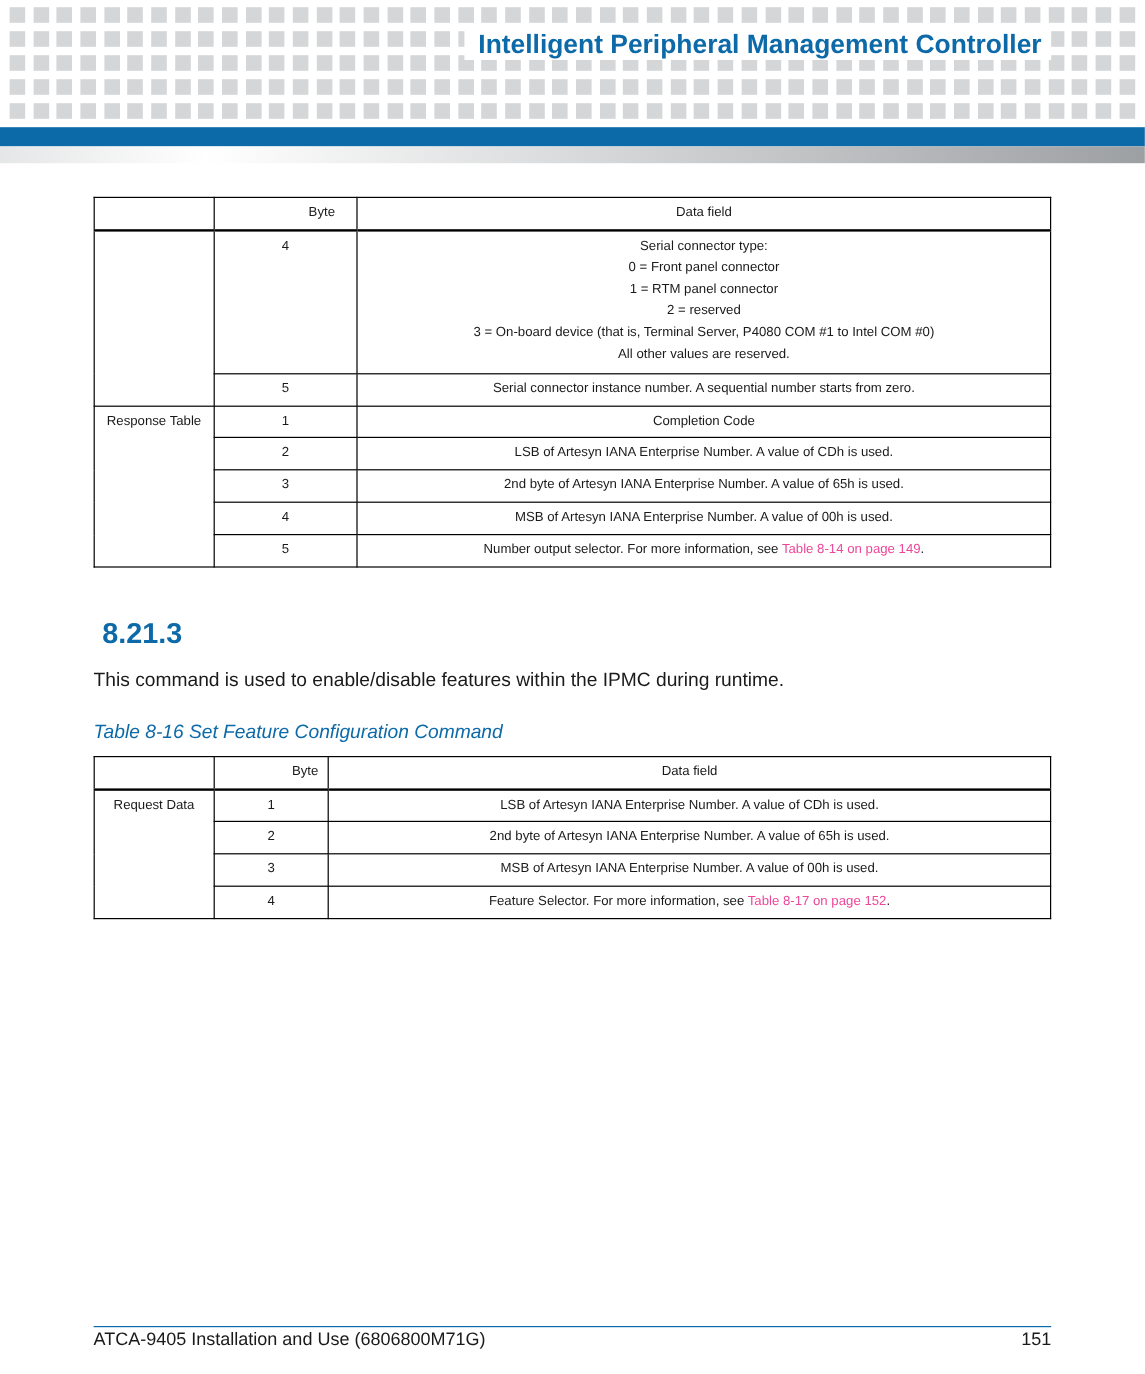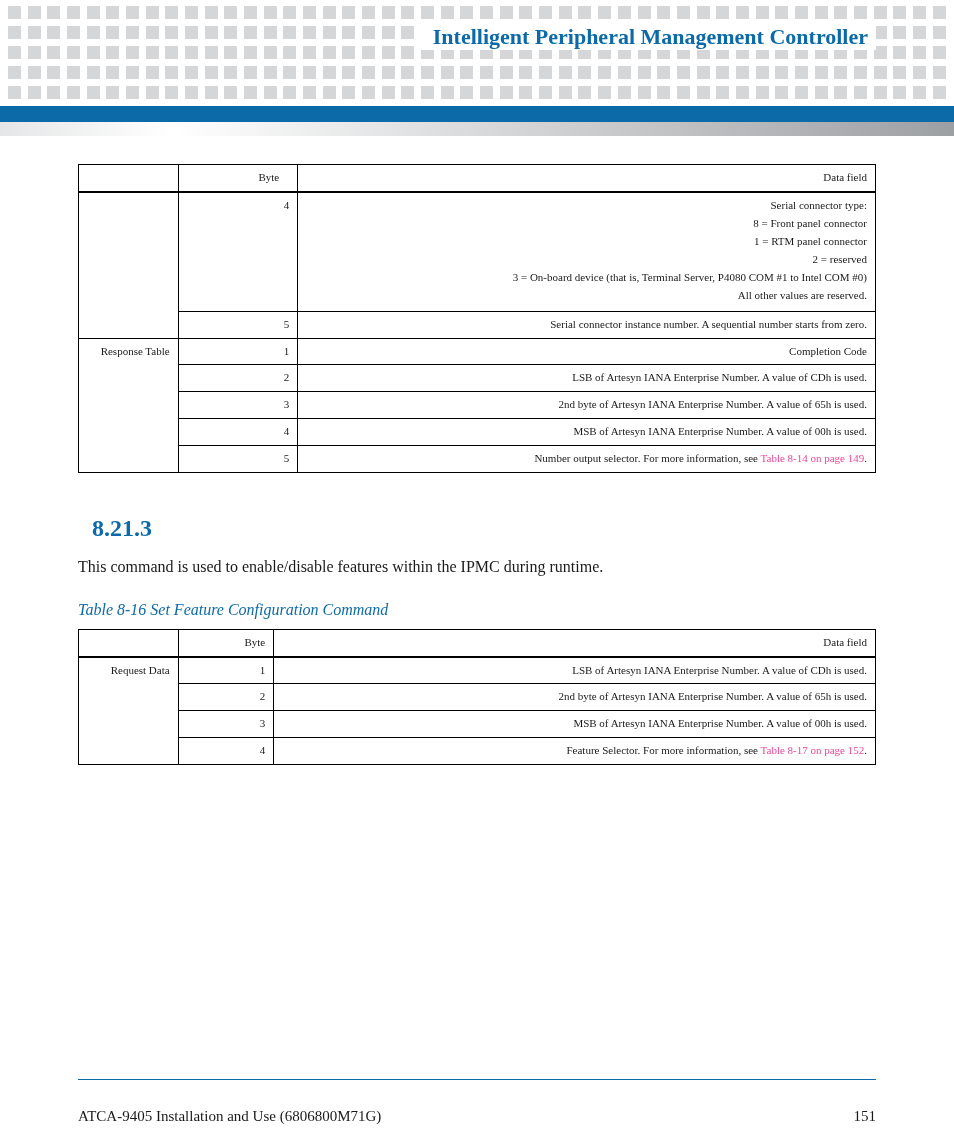--- a/index.html
+++ b/index.html
@@ -10,21 +10,20 @@
     color: #1a1a1a;
     background: #fff;
     width: 954px;
   }
   .page {
     width: 954px;
     min-height: 1145px;
     position: relative;
     box-sizing: border-box;
     padding-bottom: 60px;
-    font-family: Liberation Serif, serif;
   }
   .dot-rows {
     padding-top: 6px;
   }
   .dot-row {
     height: 14px;
     display: flex;
     justify-content: space-between;
     padding: 0 8px;
     margin-bottom: 6px;
@@ -71,21 +70,21 @@
     margin: 8px 0 10px 0;
   }
   table.data {
     border-collapse: collapse;
     width: 100%;
     font-size: 11px;
   }
   table.data th, table.data td {
     border: 1px solid #000;
     padding: 5px 8px;
-    text-align: right;
+    text-align: center;
     vertical-align: top;
     line-height: 1.45;
   }
   table.data th {
     font-weight: 400;
     border-bottom: 2px solid #000;
   }
   table.data .col-left { width: 12.5%; }
   table.data .col-byte { width: 15%; text-align: right; padding-right:18px;}
   table.data .col-byte2 { width: 12%; }
@@ -117,21 +116,21 @@
   }
   .link-inline {
     color: #ec4899;
   }
   .footer {
     position: absolute;
     bottom: 20px;
     left: 78px;
     right: 78px;
     border-top: 1.5px solid #0d6aa8;
-    padding-top: 28px;
+    padding-top: 2px;
     display: flex;
     justify-content: space-between;
     font-size: 15px;
   }
   .multiline p { margin: 0 0 2px 0; }
   .th-byte { text-align: right; padding-right:18px; }
 </style>
 </head>
 <body>
 
@@ -402,21 +401,21 @@
           <tr>
         <th class="col-left"></th>
         <th class="col-byte th-byte">Byte</th>
         <th class="col-data">Data field</th>
       </tr>
       <tr>
         <td rowspan="2"></td>
         <td class="col-byte2">4</td>
         <td class="multiline">
           <p>Serial connector type:</p>
-          <p>8 = Front panel connector</p>
+          <p>0 = Front panel connector</p>
           <p>1 = RTM panel connector</p>
           <p>2 = reserved</p>
           <p>3 = On-board device (that is, Terminal Server, P4080 COM #1 to Intel COM #0)</p>
           <p>All other values are reserved.</p>
         </td>
       </tr>
       <tr>
         <td class="col-byte2">5</td>
         <td>Serial connector instance number. A sequential number starts from zero.</td>
       </tr>

